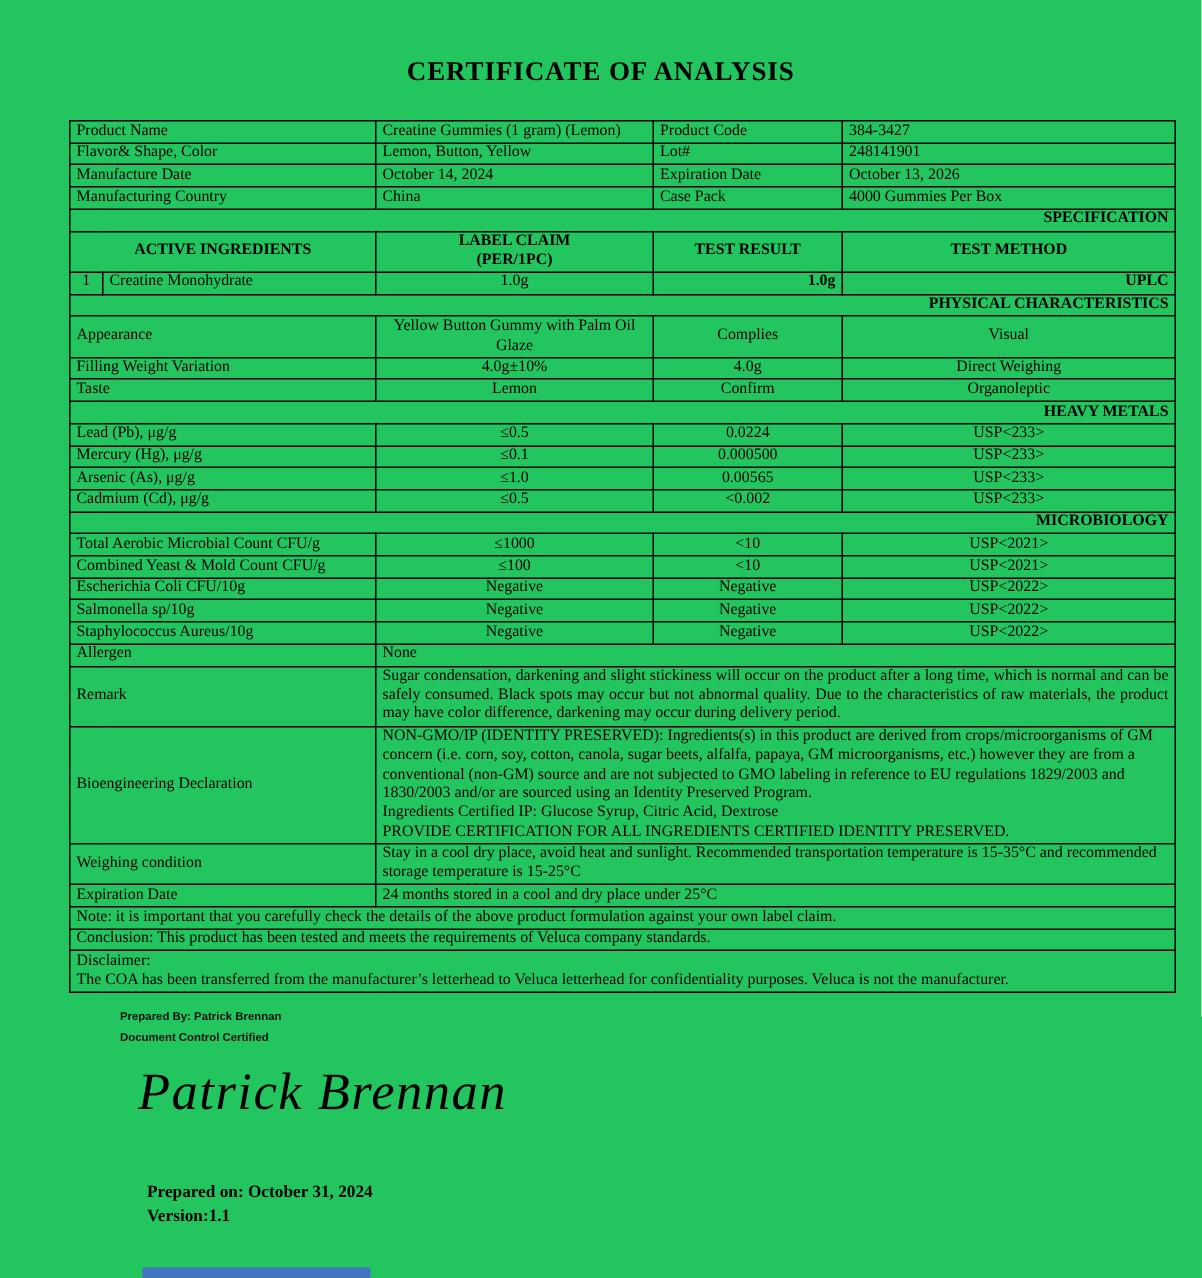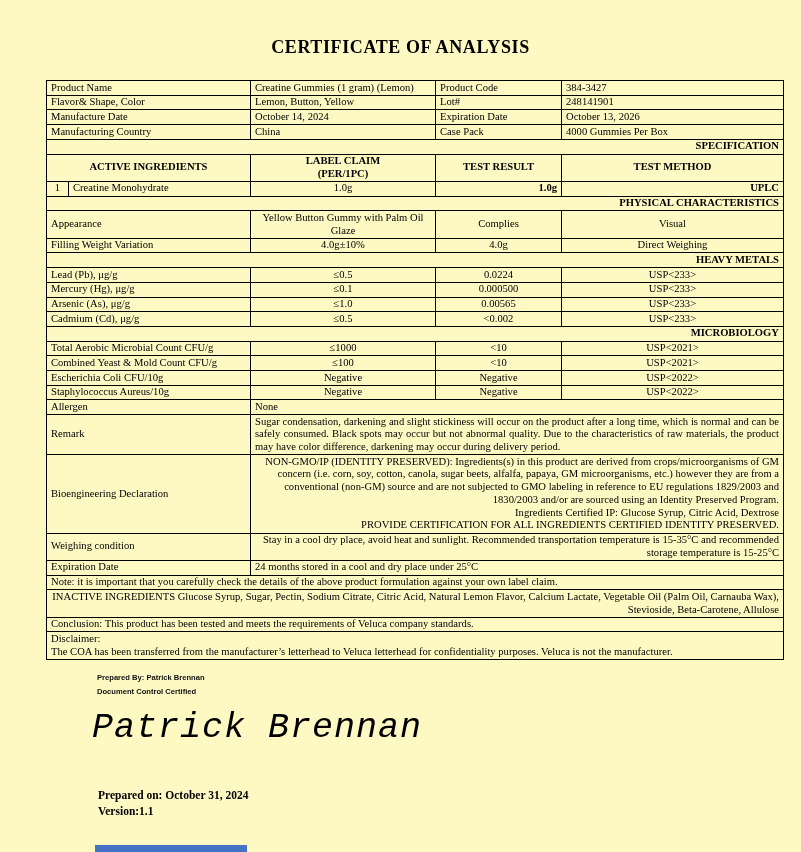--- a/index.html
+++ b/index.html
@@ -1,47 +1,47 @@
 <!DOCTYPE html>
 <html><head>
 <meta charset="utf-8">
 <style>
   * { margin:0; padding:0; box-sizing:border-box; }
   html,body { background:#ffffff; }
   .page {
-    position:relative; width:801px; height:852px; background:#fef9c3;
+    position:relative; width:801px; height:852px; background:#22c55e;
     font-family:"Liberation Serif", serif; color:#000; overflow:hidden;
   }
   .title {
     position:absolute; top:37px; left:0; width:100%;
     text-align:center; font-size:18px; font-weight:bold; letter-spacing:0.6px;
   }
   table.coa {
     position:absolute; left:46px; top:80px; width:737px;
     border-collapse:collapse; table-layout:fixed;
   }
   table.coa td {
     border:1px solid #000; font-size:10.6px; line-height:12.7px;
     padding:0.5px 4px; vertical-align:middle; overflow:hidden;
   }
   td.center { text-align:center; }
   td.bold, tr.section td, tr.head td { font-weight:bold;text-align:right; }
   td.prewrap { white-space:pre-line; }
   td.longtext { font-size:10.2px; line-height:12.5px; text-align:justify;margin-left:20px; }
-  td.longtext-left { font-size:10.2px; line-height:12.5px;text-align:right; }
+  td.longtext-left { font-size:10.2px; line-height:12.5px; }
   tr.head td { text-align:center; }
   td.pad-bottom { padding-bottom:14px; vertical-align:top; }
   .prepared-by {
-    position:absolute; left:97px; top:671px;
+    position:absolute; left:80px; top:671px;
     font-family:"Liberation Sans", sans-serif; font-size:7.6px; font-weight:bold;
     line-height:14px; color:#111;
   }
   .signature {
     position:absolute; left:92px; top:708px;
-    font-family:Liberation Mono, monospace; font-style:italic; font-size:35px;
+    font-family:Liberation Serif, serif; font-style:italic; font-size:35px;
     letter-spacing:1px; white-space:nowrap;
   }
   .prepared-on {
     position:absolute; left:98px; top:788px;
     font-size:11.5px; font-weight:bold; line-height:15.5px;
   }
   .bottom-bar {
     position:absolute; left:95px; top:845px; width:152px; height:7px;
   }
 </style>
@@ -113,20 +113,26 @@
         <td class="center">Yellow Button Gummy with Palm Oil Glaze</td>
         <td class="center">Complies</td>
         <td class="center">Visual</td>
       </tr>
       <tr>
         <td colspan="2">Filling Weight Variation</td>
         <td class="center">4.0g±10%</td>
         <td class="center">4.0g</td>
         <td class="center">Direct Weighing</td>
       </tr>
+      <tr>
+        <td colspan="2">Taste</td>
+        <td class="center">Lemon</td>
+        <td class="center">Confirm</td>
+        <td class="center">Organoleptic</td>
+      </tr>
 
       <tr class="section">
         <td colspan="5">HEAVY METALS</td>
       </tr>
       <tr>
         <td colspan="2">Lead (Pb), μg/g</td>
         <td class="center">≤0.5</td>
         <td class="center">0.0224</td>
         <td class="center">USP&lt;233&gt;</td>
       </tr>
@@ -164,20 +170,26 @@
         <td class="center">&lt;10</td>
         <td class="center">USP&lt;2021&gt;</td>
       </tr>
       <tr>
         <td colspan="2">Escherichia Coli CFU/10g</td>
         <td class="center">Negative</td>
         <td class="center">Negative</td>
         <td class="center">USP&lt;2022&gt;</td>
       </tr>
       <tr>
+        <td colspan="2">Salmonella sp/10g</td>
+        <td class="center">Negative</td>
+        <td class="center">Negative</td>
+        <td class="center">USP&lt;2022&gt;</td>
+      </tr>
+      <tr>
         <td colspan="2">Staphylococcus Aureus/10g</td>
         <td class="center">Negative</td>
         <td class="center">Negative</td>
         <td class="center">USP&lt;2022&gt;</td>
       </tr>
 
       <tr>
         <td colspan="2">Allergen</td>
         <td colspan="3">None</td>
       </tr>
@@ -197,23 +209,20 @@
       </tr>
       <tr>
         <td colspan="2">Expiration Date</td>
         <td colspan="3">24 months stored in a cool and dry place under 25°C</td>
       </tr>
 
       <tr>
         <td colspan="5">Note: it is important that you carefully check the details of the above product formulation against your own label claim.</td>
       </tr>
       <tr>
-        <td colspan="5" class="longtext-left">INACTIVE INGREDIENTS Glucose Syrup, Sugar, Pectin, Sodium Citrate, Citric Acid, Natural Lemon Flavor, Calcium Lactate, Vegetable Oil (Palm Oil, Carnauba Wax), Stevioside, Beta-Carotene, Allulose</td>
-      </tr>
-      <tr>
         <td colspan="5">Conclusion: This product has been tested and meets the requirements of Veluca company standards.</td>
       </tr>
       <tr>
         <td colspan="5" class="prewrap pad-bottom">Disclaimer:
 The COA has been transferred from the manufacturer’s letterhead to Veluca letterhead for confidentiality purposes. Veluca is not the manufacturer.</td>
       </tr>
     </tbody>
   </table>
 
   <div class="prepared-by">

